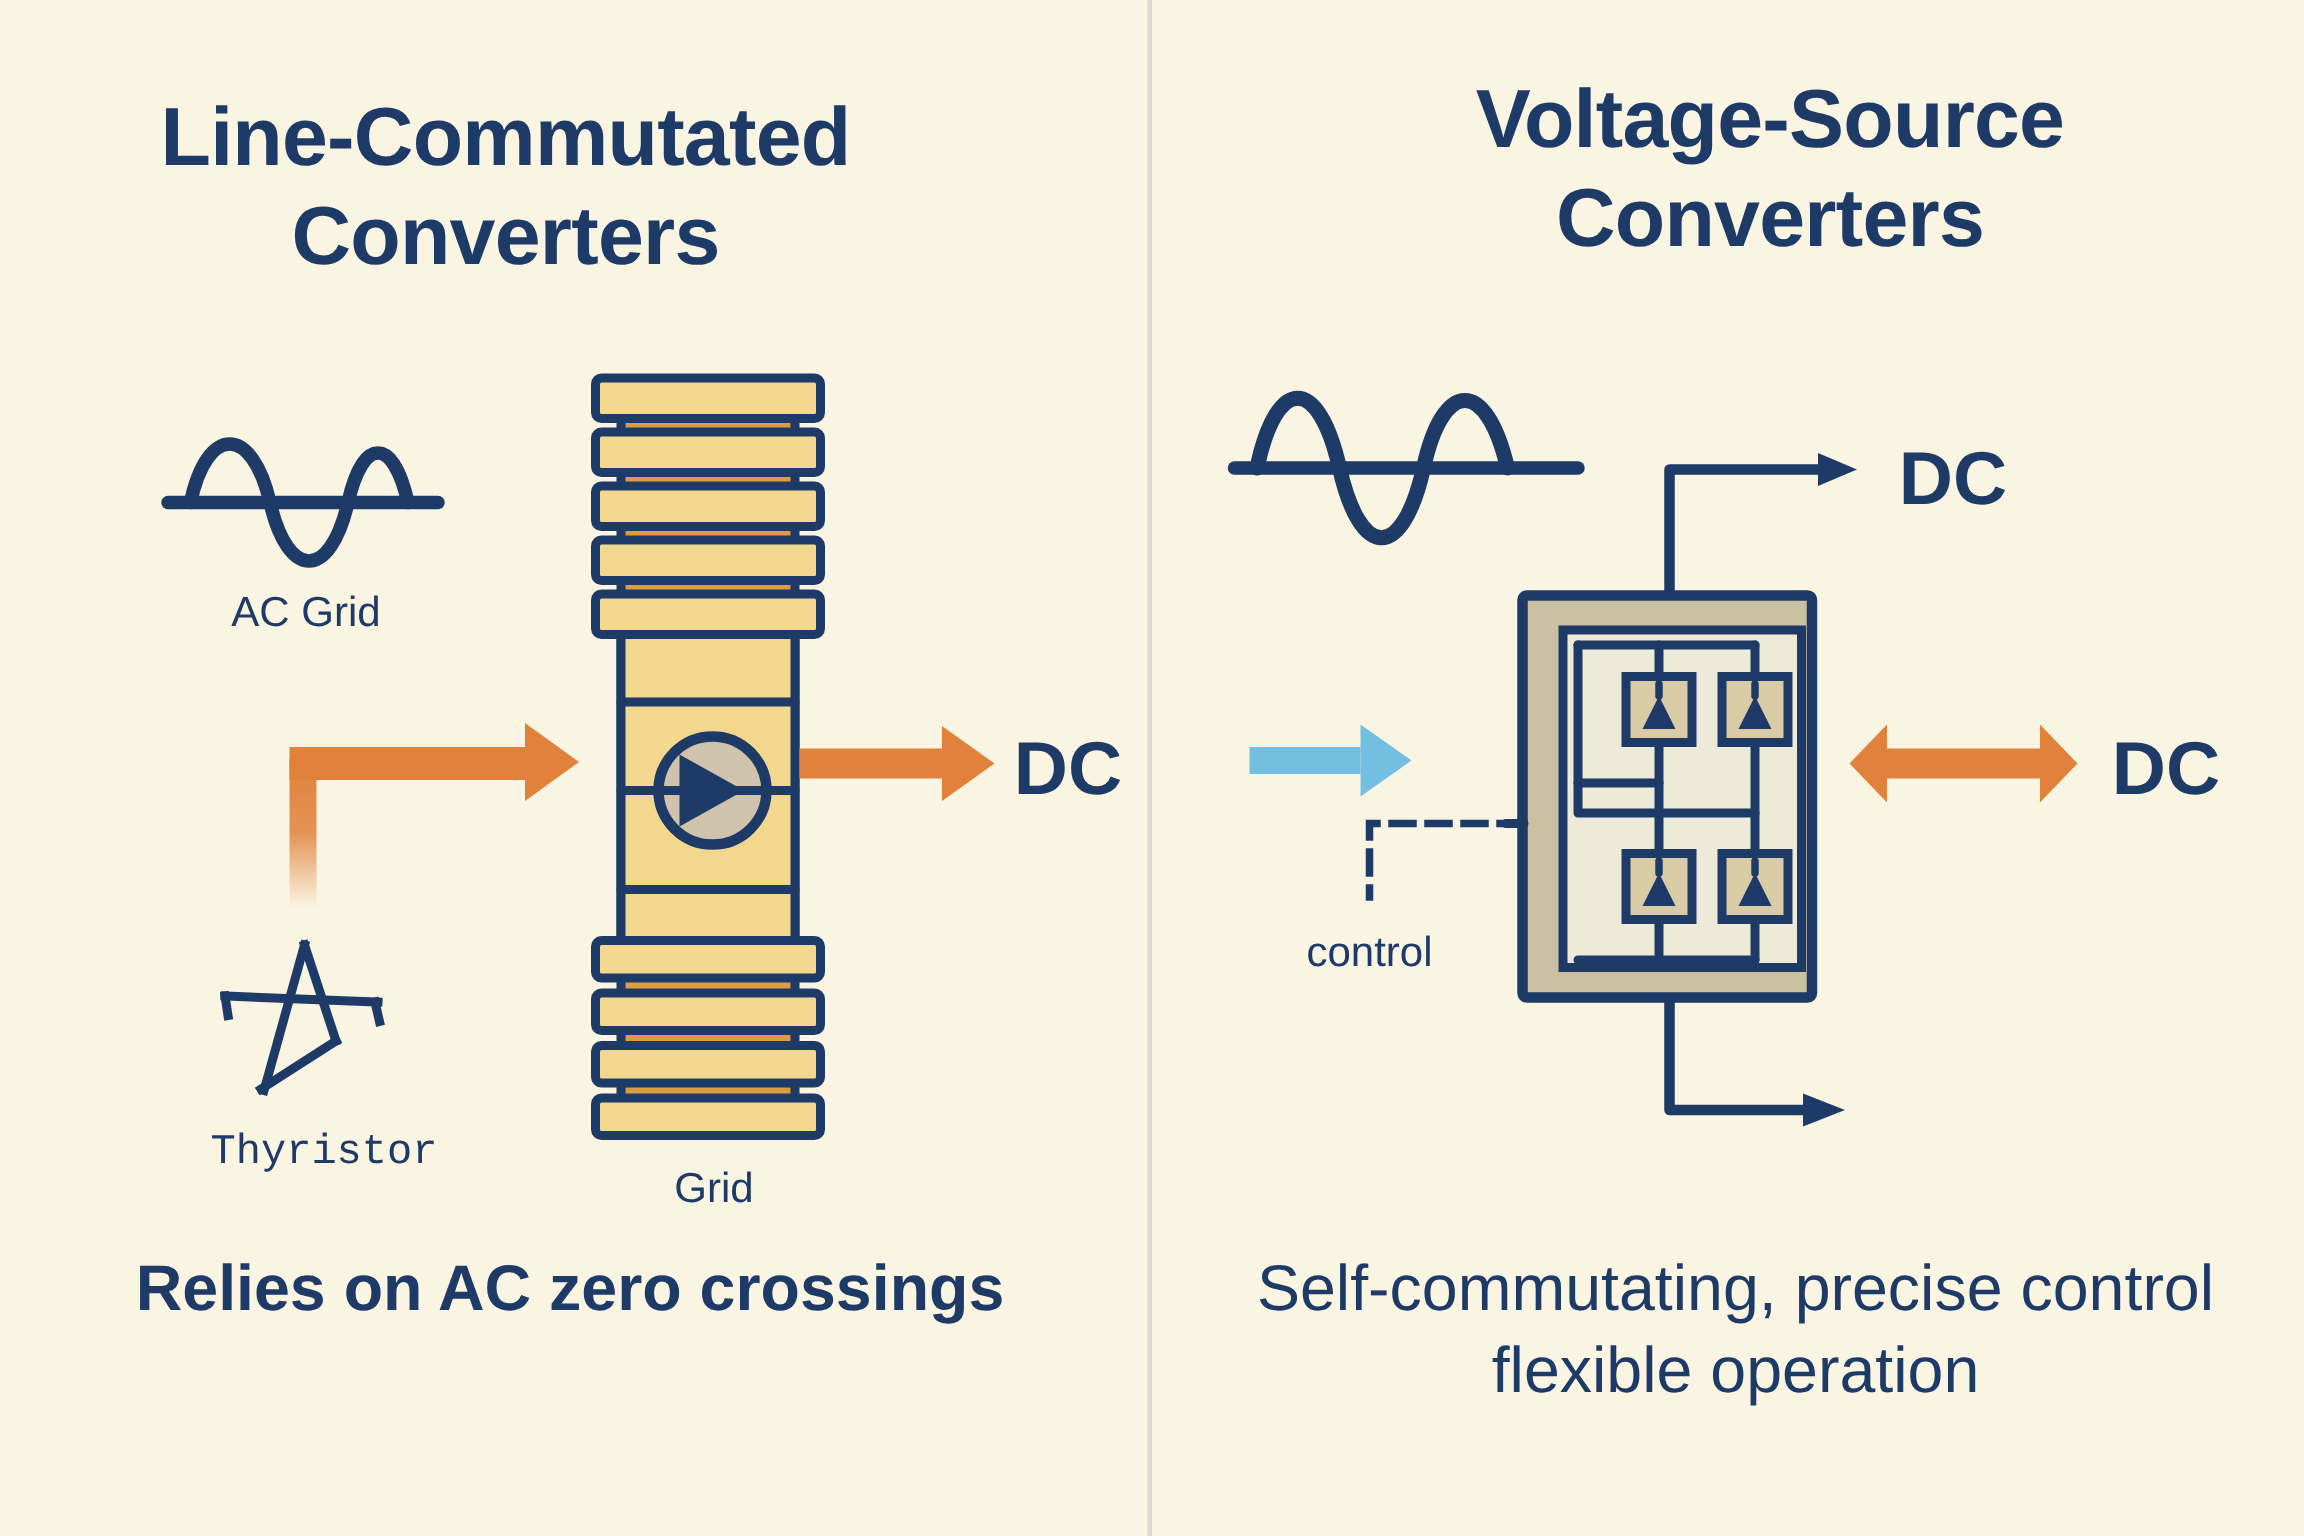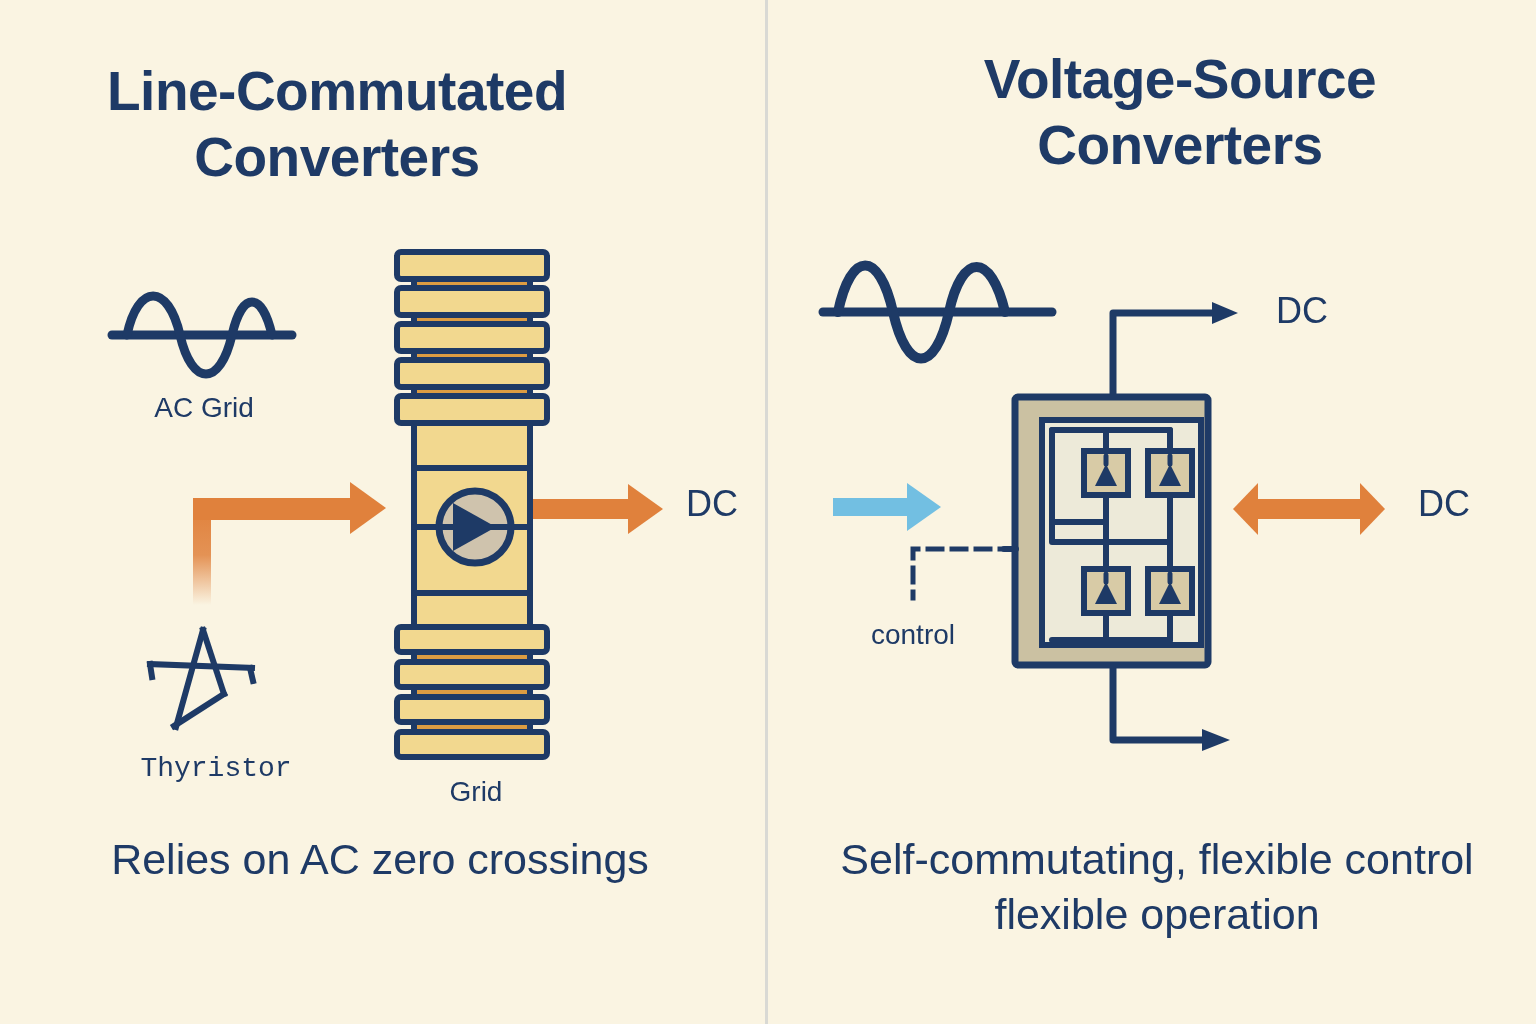--- a/index.html
+++ b/index.html
@@ -14,21 +14,21 @@
     position:absolute;top:0;bottom:0;left:765px;width:3px;
     background:var(--divider,#d9d9d4);
   }
   .txt{
     position:absolute;color:var(--navy,#1e3a66);
     transform:translateX(-50%);
     text-align:center;white-space:nowrap;
   }
   .title{font-size:55px;font-weight:700;line-height:66px;letter-spacing:-0.5px;}
   .label{font-size:28px;font-weight:400;}
-  .dc{font-size:36px;font-weight:400;}
+  .dc{font-size:50px;font-weight:700;}
   .caption{font-size:43px;font-weight:400;line-height:55px;}
   svg{position:absolute;top:0;left:0;}
   
   .ln{stroke:var(--navy,#1e3a66);fill:none;stroke-linecap:round;stroke-linejoin:round;}
   .ln-sq{stroke:var(--navy,#1e3a66);fill:none;stroke-linecap:square;}
   .fill-navy{fill:var(--navy,#1e3a66);stroke:none;}
   .fill-orange{fill:var(--orange,#e0813c);stroke:none;}
   .fill-blue{fill:var(--blue,#72bfe2);stroke:none;}
   .slat{fill:var(--slat_yellow,#f2d88f);stroke:var(--navy,#1e3a66);stroke-width:6;}
   .band{fill:var(--band_orange,#dc9c42);stroke:var(--navy,#1e3a66);stroke-width:6;}
@@ -175,30 +175,30 @@
   </div>
 
   <div class="txt label" style="left:204px;top:392px;">AC Grid</div>
 
   <div class="txt label" style="left:216px;top:753px;font-family:Liberation Mono, monospace;">Thyristor</div>
 
   <div class="txt label" style="left:476px;top:776px;">Grid</div>
 
   <div class="txt dc" style="left:712px;top:483px;">DC</div>
 
-  <div class="txt caption" style="left:380px;top:832px;">
+  <div class="txt caption" style="left:380px;top:832px;font-weight:bold;">
     <div>Relies on AC zero crossings</div>
   </div>
 
   <div class="txt dc" style="left:1302px;top:290px;">DC</div>
 
   <div class="txt dc" style="left:1444px;top:483px;">DC</div>
 
   <div class="txt label" style="left:913px;top:608px;line-height:53px;">
     <div>control</div>
   </div>
 
   <div class="txt caption" style="left:1157px;top:832px;">
-    <div>Self-commutating, flexible control</div>
+    <div>Self-commutating, precise control</div>
     <div>flexible operation</div>
   </div>
 
 </div>
 
 </body></html>

